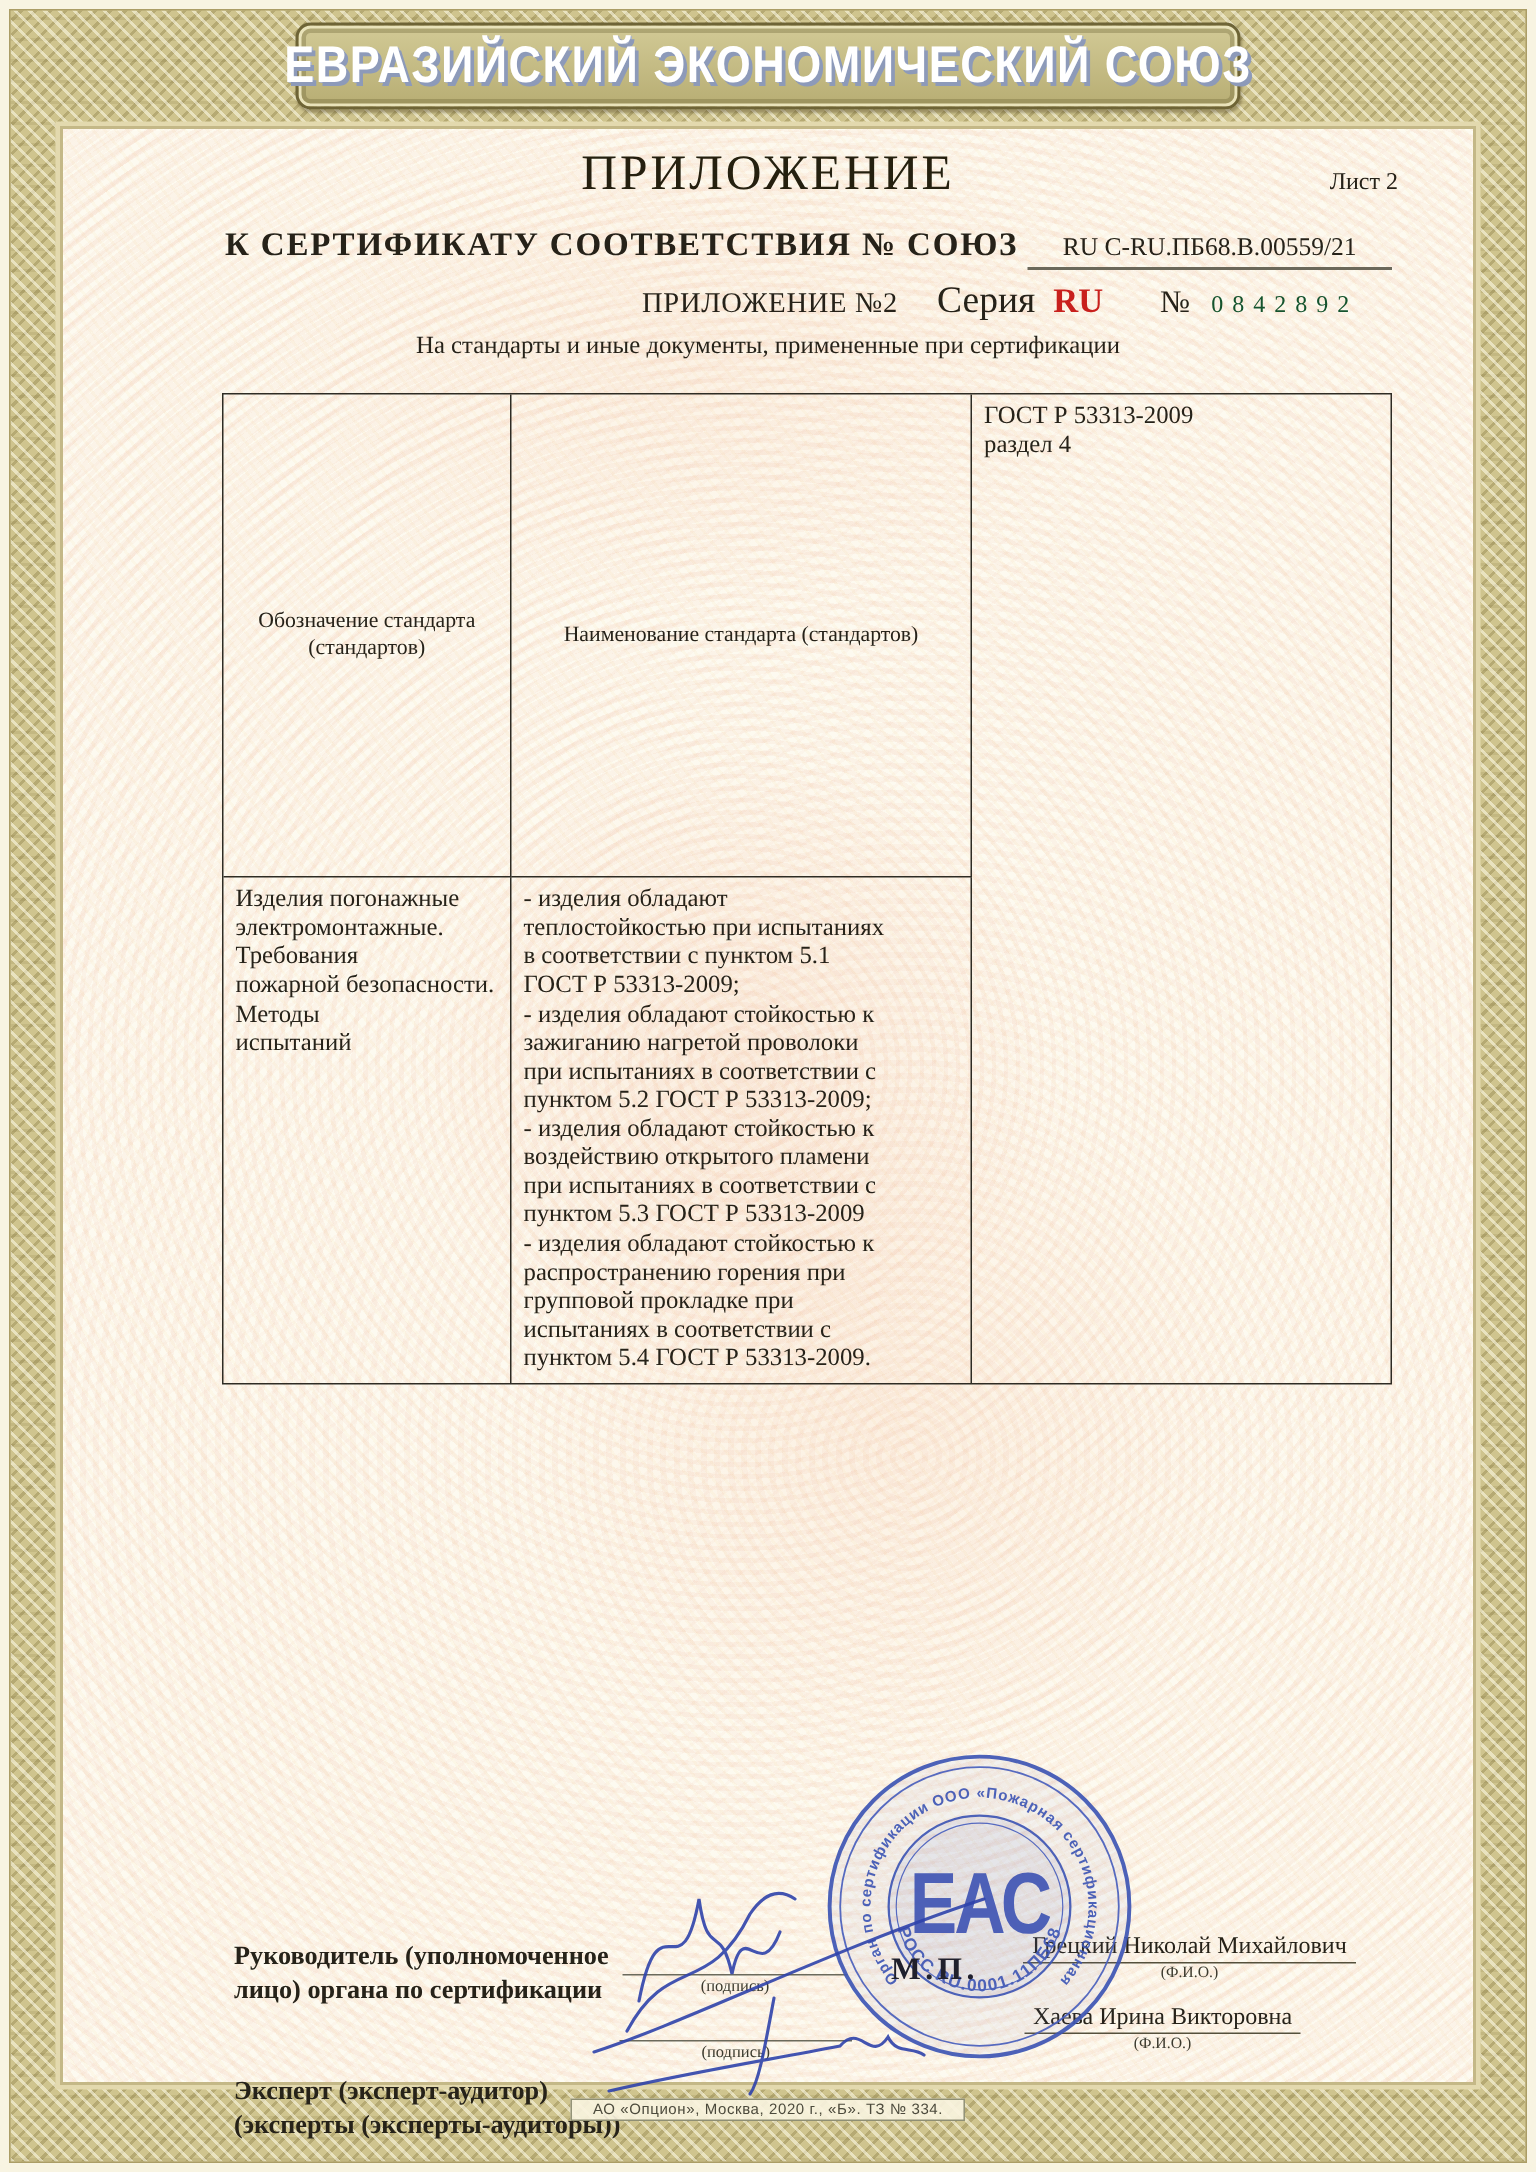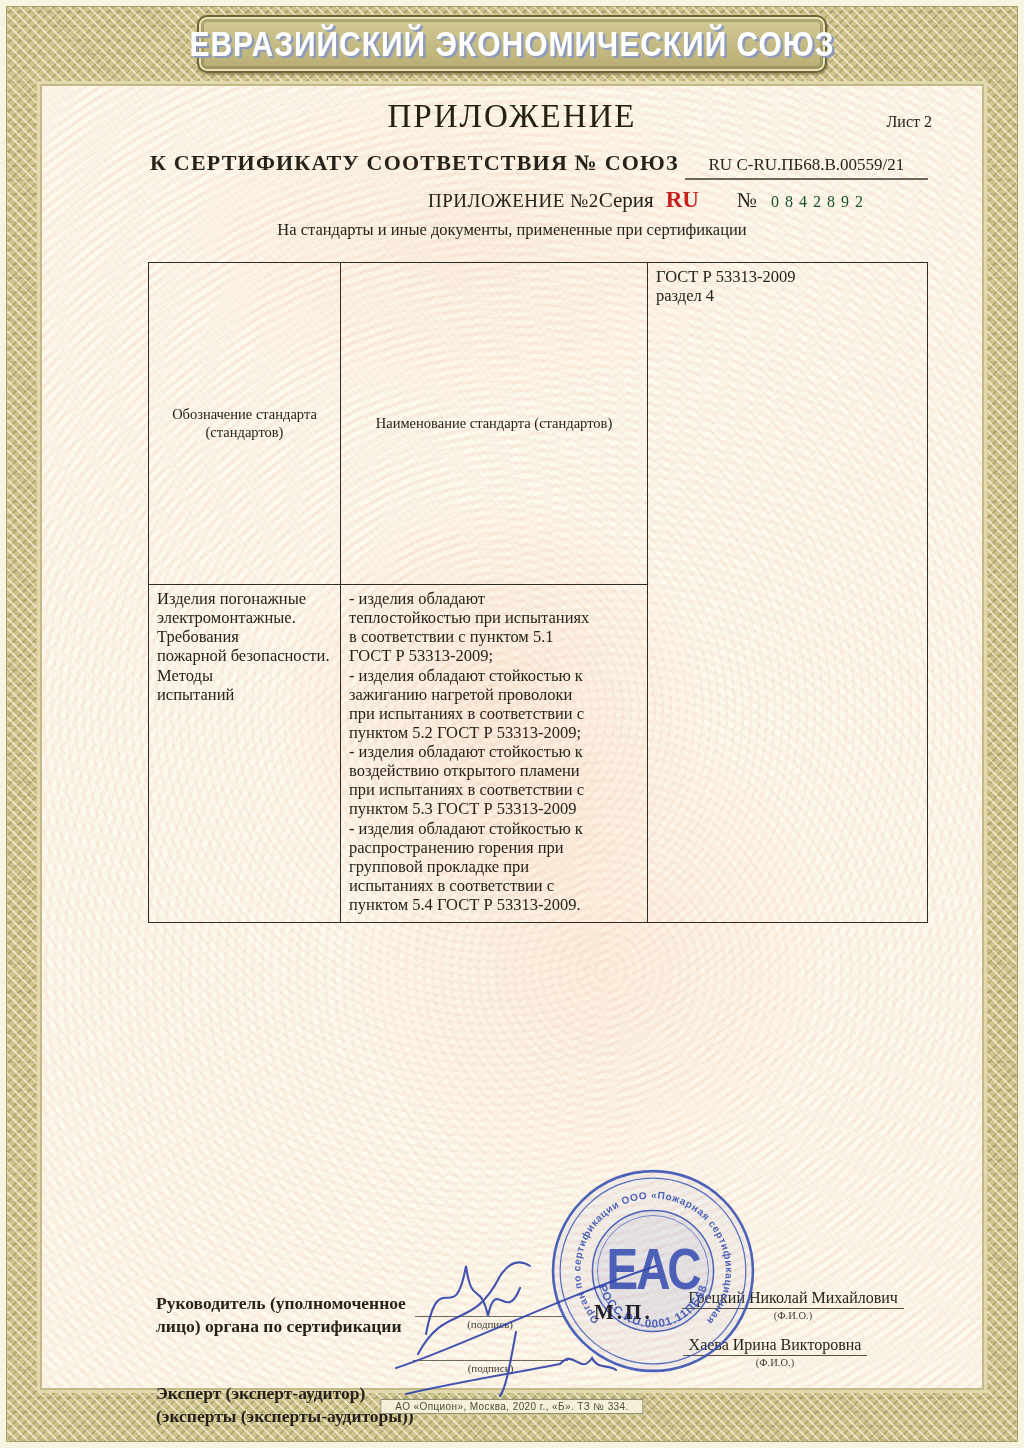--- a/index.html
+++ b/index.html
@@ -59,21 +59,21 @@
   .sheet-label { position:absolute; top:113px; right:92px; font-size:16px; }
 
   .cert-line { position:absolute; top:150px; left:150px; width:778px;
     display:flex; align-items:baseline; }
   .cert-label { font-weight:bold; font-size:22px; letter-spacing:1.2px; white-space:nowrap; }
   .cert-num-wrap { flex:1; margin-left:6px; border-bottom:2px solid #6b685a;
     text-align:center; font-size:17px; padding-bottom:3px; white-space:nowrap; }
 
   .annex-line { position:absolute; top:187px; left:428px; display:flex; align-items:baseline; }
   .annex-label { font-size:19px; letter-spacing:.5px; }
-  .series-label { font-size:21px; }
+  .series-label { font-size:25px; margin-left:26px; }
   .series-value { font-size:23px; font-weight:bold; color:#c8201d; margin-left:12px; }
   .num-sign { font-size:21px; margin-left:38px; }
   .blank-number { font-size:16px; color:#14532d; letter-spacing:6px; margin-left:14px; }
 
   .subtitle { position:absolute; top:220px; left:0; right:0; text-align:center; font-size:16.5px; }
 
   .std-table { position:absolute; left:148px; top:262px; width:780px;
     display:grid; grid-template-columns:192px 307px 281px;
     border:1.5px solid #2e2c24; background:transparent; }
   .cell { border-right:1.4px solid #2e2c24; }

